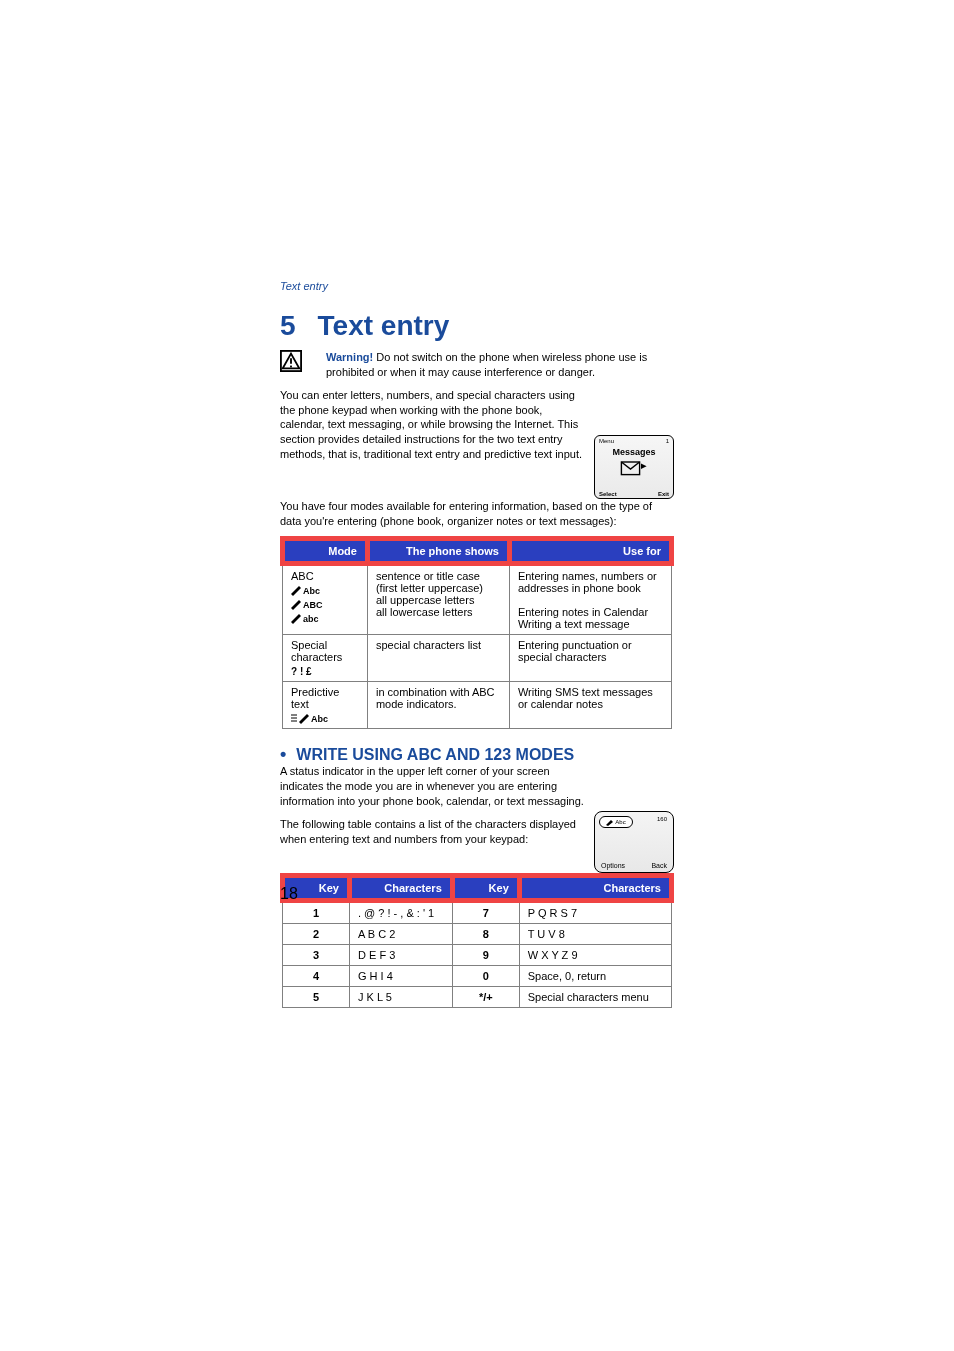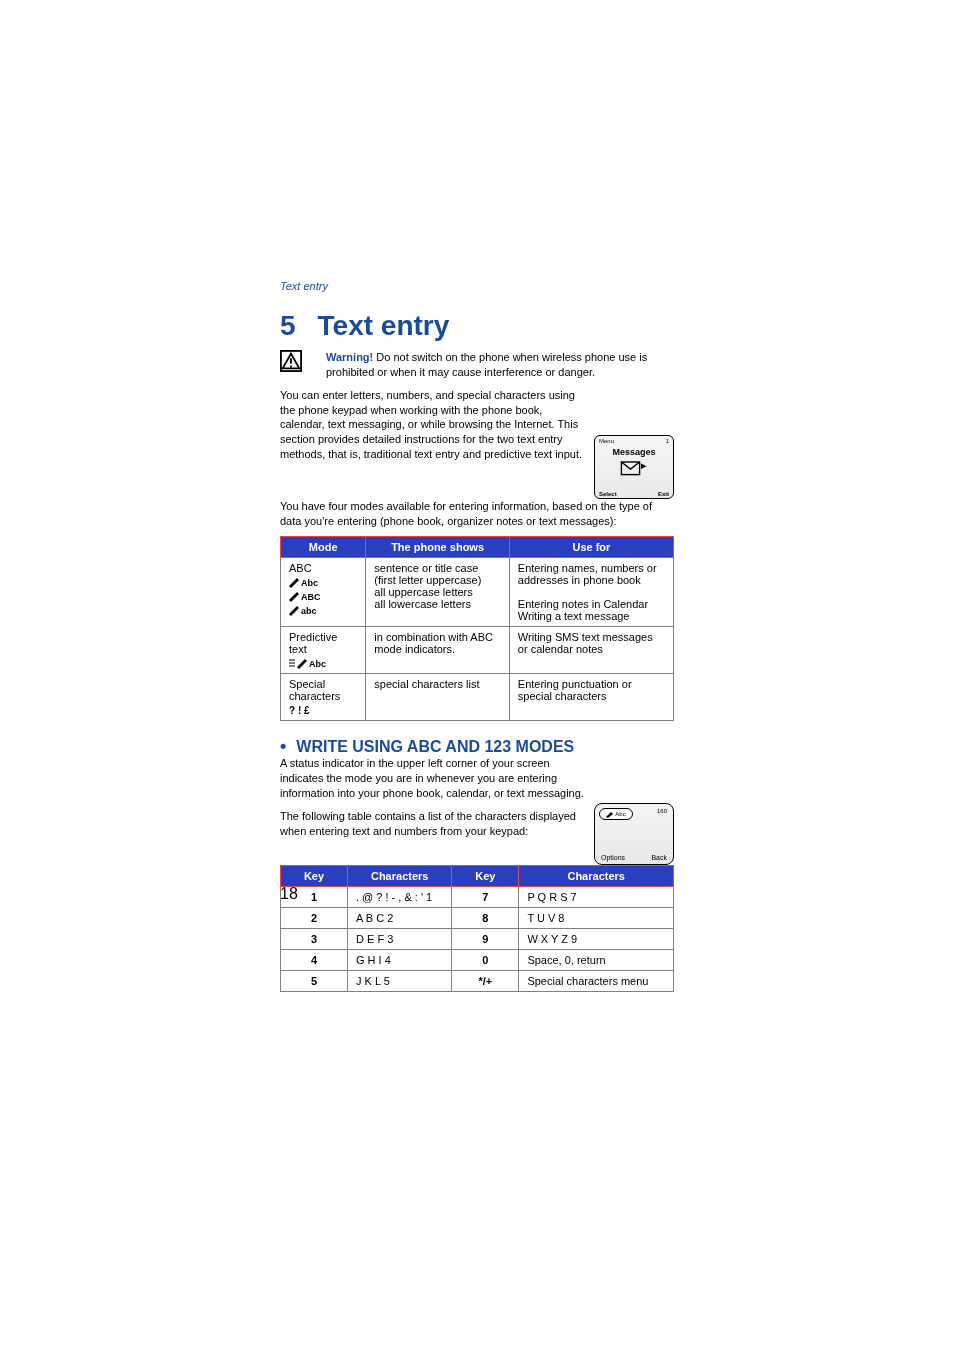--- a/index.html
+++ b/index.html
@@ -95,23 +95,23 @@
   }
   table.mode-table, table.key-table {
     border-collapse: collapse;
     width: 100%;
     font-size: 11px;
   }
   table.mode-table th, table.key-table th {
     background: #2a3fbf;
     color: #fff;
     font-weight: bold;
-    text-align: center;
+    text-align: right;
     padding: 4px 8px;
-    border: 1px solid #ef4444;
+    border: 5px solid #ef4444;
     font-size: 11px;
   }
   table.mode-table td, table.key-table td {
     border: 1px solid #808080;
     padding: 4px 8px;
     vertical-align: top;
   }
   .mode-icon {
     display:block; height:12px; margin-top:2px;
   }
@@ -248,45 +248,45 @@
         <td style="white-space:pre-line">sentence or title case (first letter uppercase)
 all uppercase letters
 all lowercase letters</td>
         <td style="white-space:pre-line">Entering names, numbers or addresses in phone book
 
 Entering notes in Calendar
 Writing a text message</td>
       </tr>
       <tr>
         <td>
+          <span>Special characters</span>
+          <span class="mode-icon">
+            <svg width="34" height="12" viewBox="0 0 34 12">
+                <text x="0" y="10" font-size="10" font-weight="bold">? ! £</text>
+              </svg>
+          </span>
+        </td>
+        <td>special characters list</td>
+        <td>Entering punctuation or special characters</td>
+      </tr>
+      <tr>
+        <td>
           <span>Predictive text</span>
           <span class="mode-icon">
             <svg width="40" height="12" viewBox="0 0 40 12">
                 <line x1="0" y1="3" x2="6" y2="3" stroke="#000" stroke-width="1"></line>
                 <line x1="0" y1="6" x2="6" y2="6" stroke="#000" stroke-width="1"></line>
                 <line x1="0" y1="9" x2="6" y2="9" stroke="#000" stroke-width="1"></line>
                 <polygon points="8,10 16,2 18,4 10,12" fill="#000"></polygon>
                 <text x="20" y="10" font-size="9" font-weight="bold">Abc</text>
               </svg>
           </span>
         </td>
         <td>in combination with ABC mode indicators.</td>
         <td>Writing SMS text messages or calendar notes</td>
-      </tr>
-      <tr>
-        <td>
-          <span>Special characters</span>
-          <span class="mode-icon">
-            <svg width="34" height="12" viewBox="0 0 34 12">
-                <text x="0" y="10" font-size="10" font-weight="bold">? ! £</text>
-              </svg>
-          </span>
-        </td>
-        <td>special characters list</td>
-        <td>Entering punctuation or special characters</td>
       </tr>
     </tbody>
   </table>
 
   <div class="section-row">
     <div class="section-bullet">•</div>
     <div class="section-title">WRITE USING ABC AND 123 MODES</div>
   </div>
 
   <div class="clearfix">

